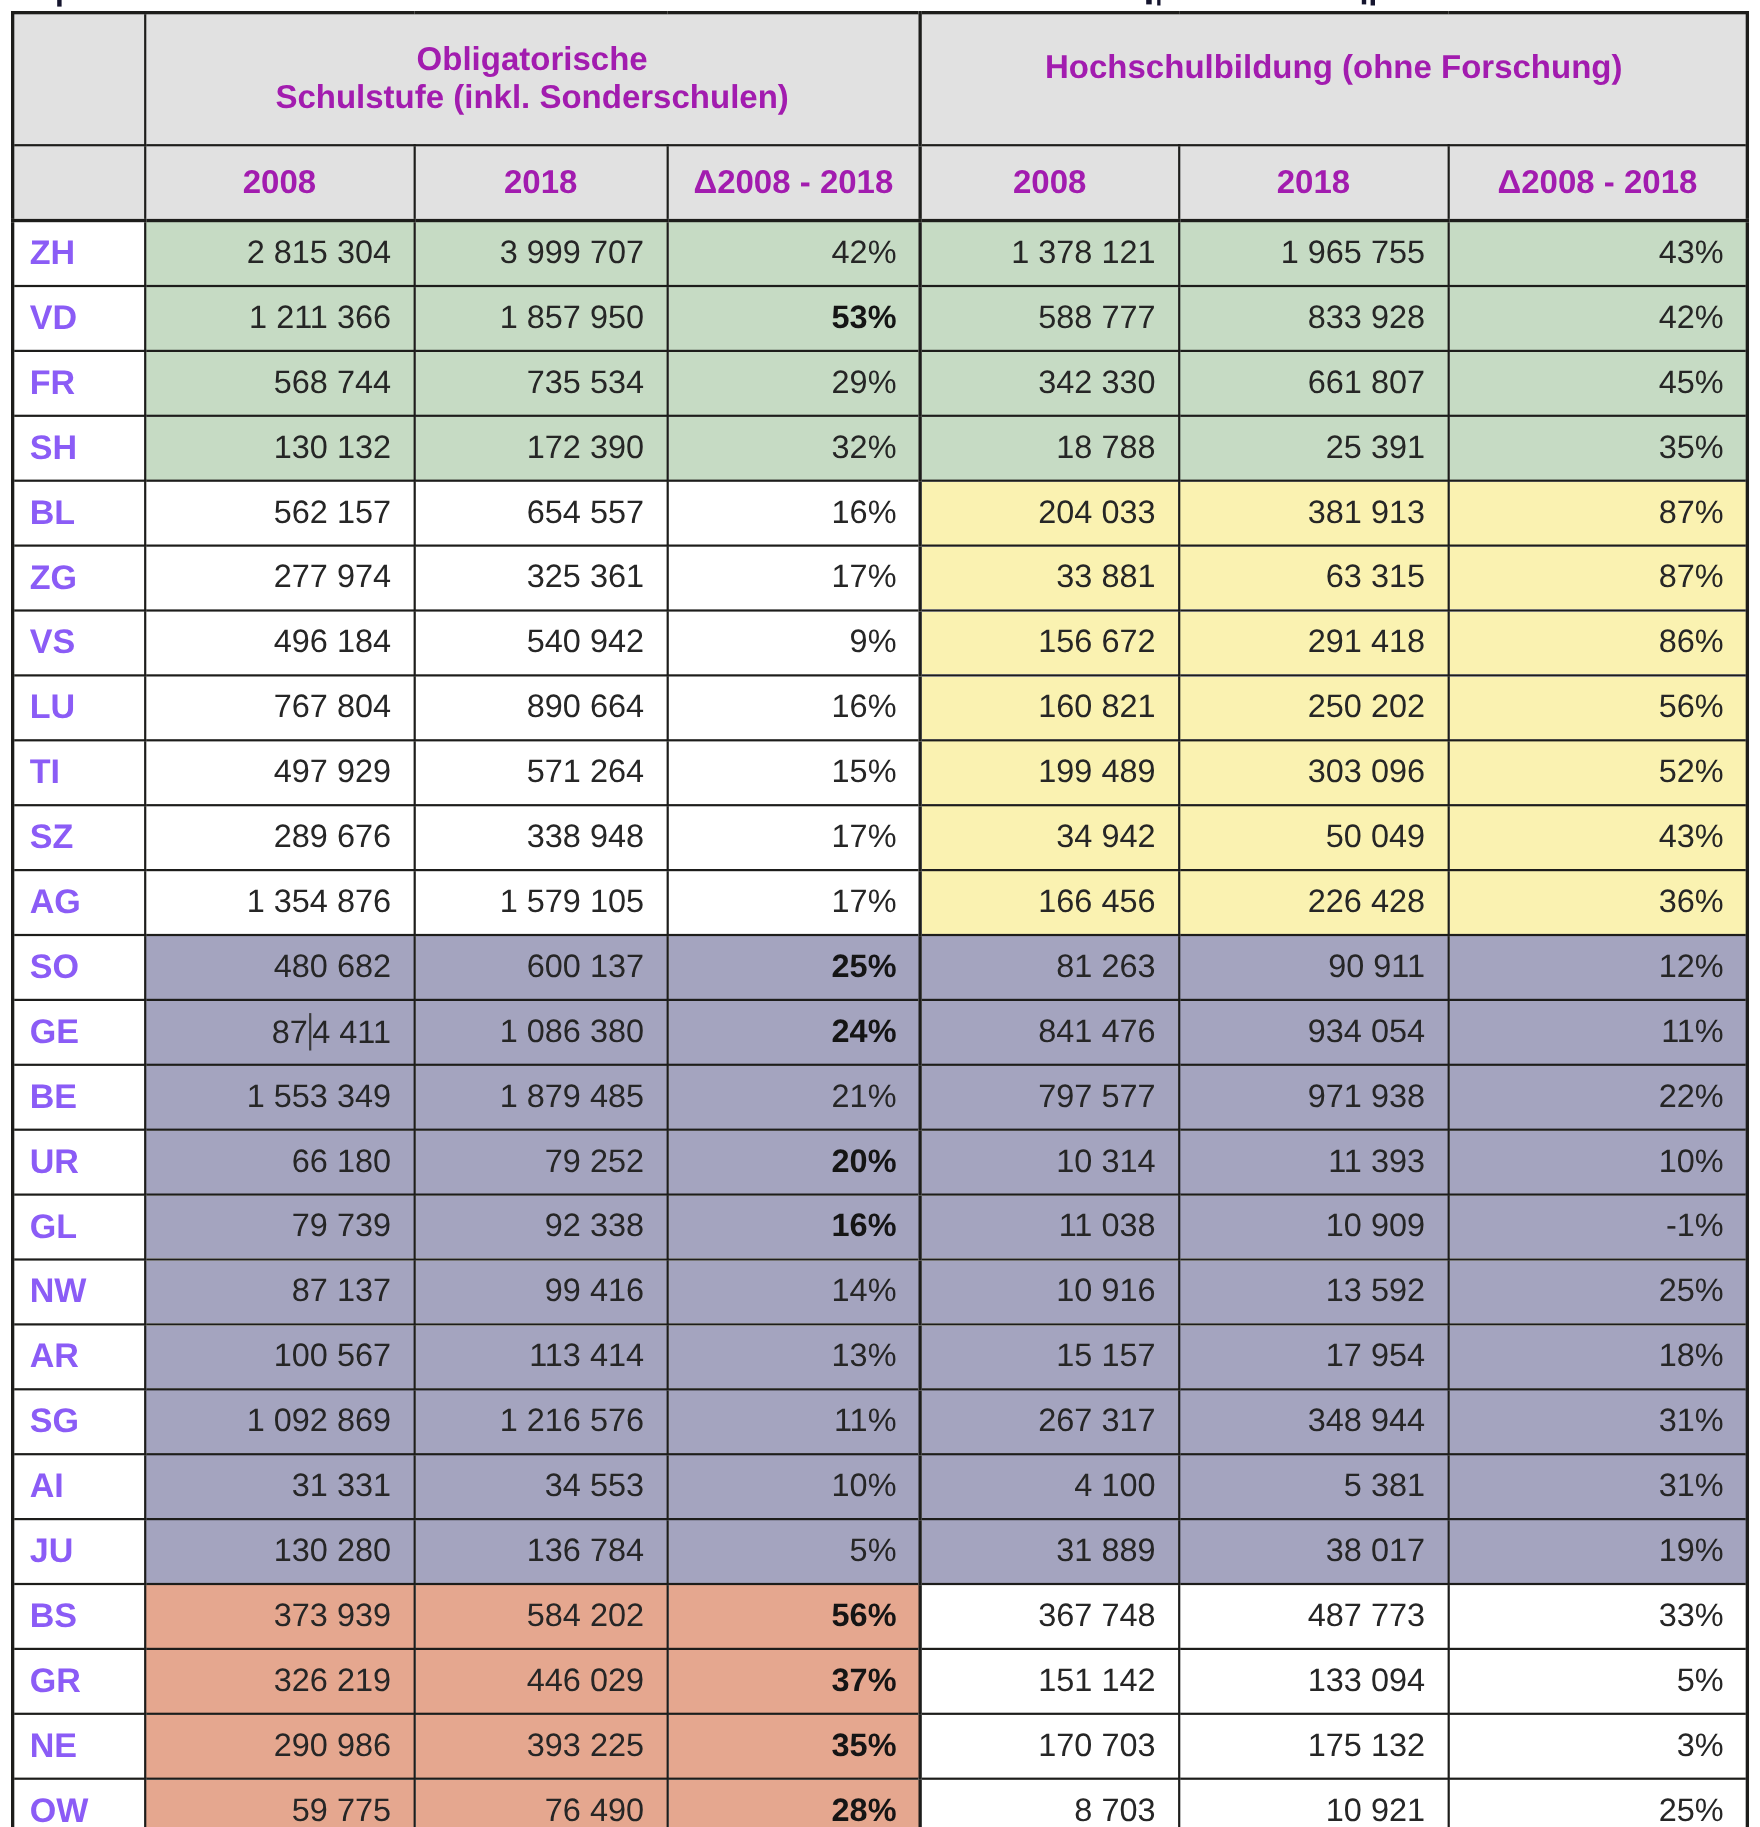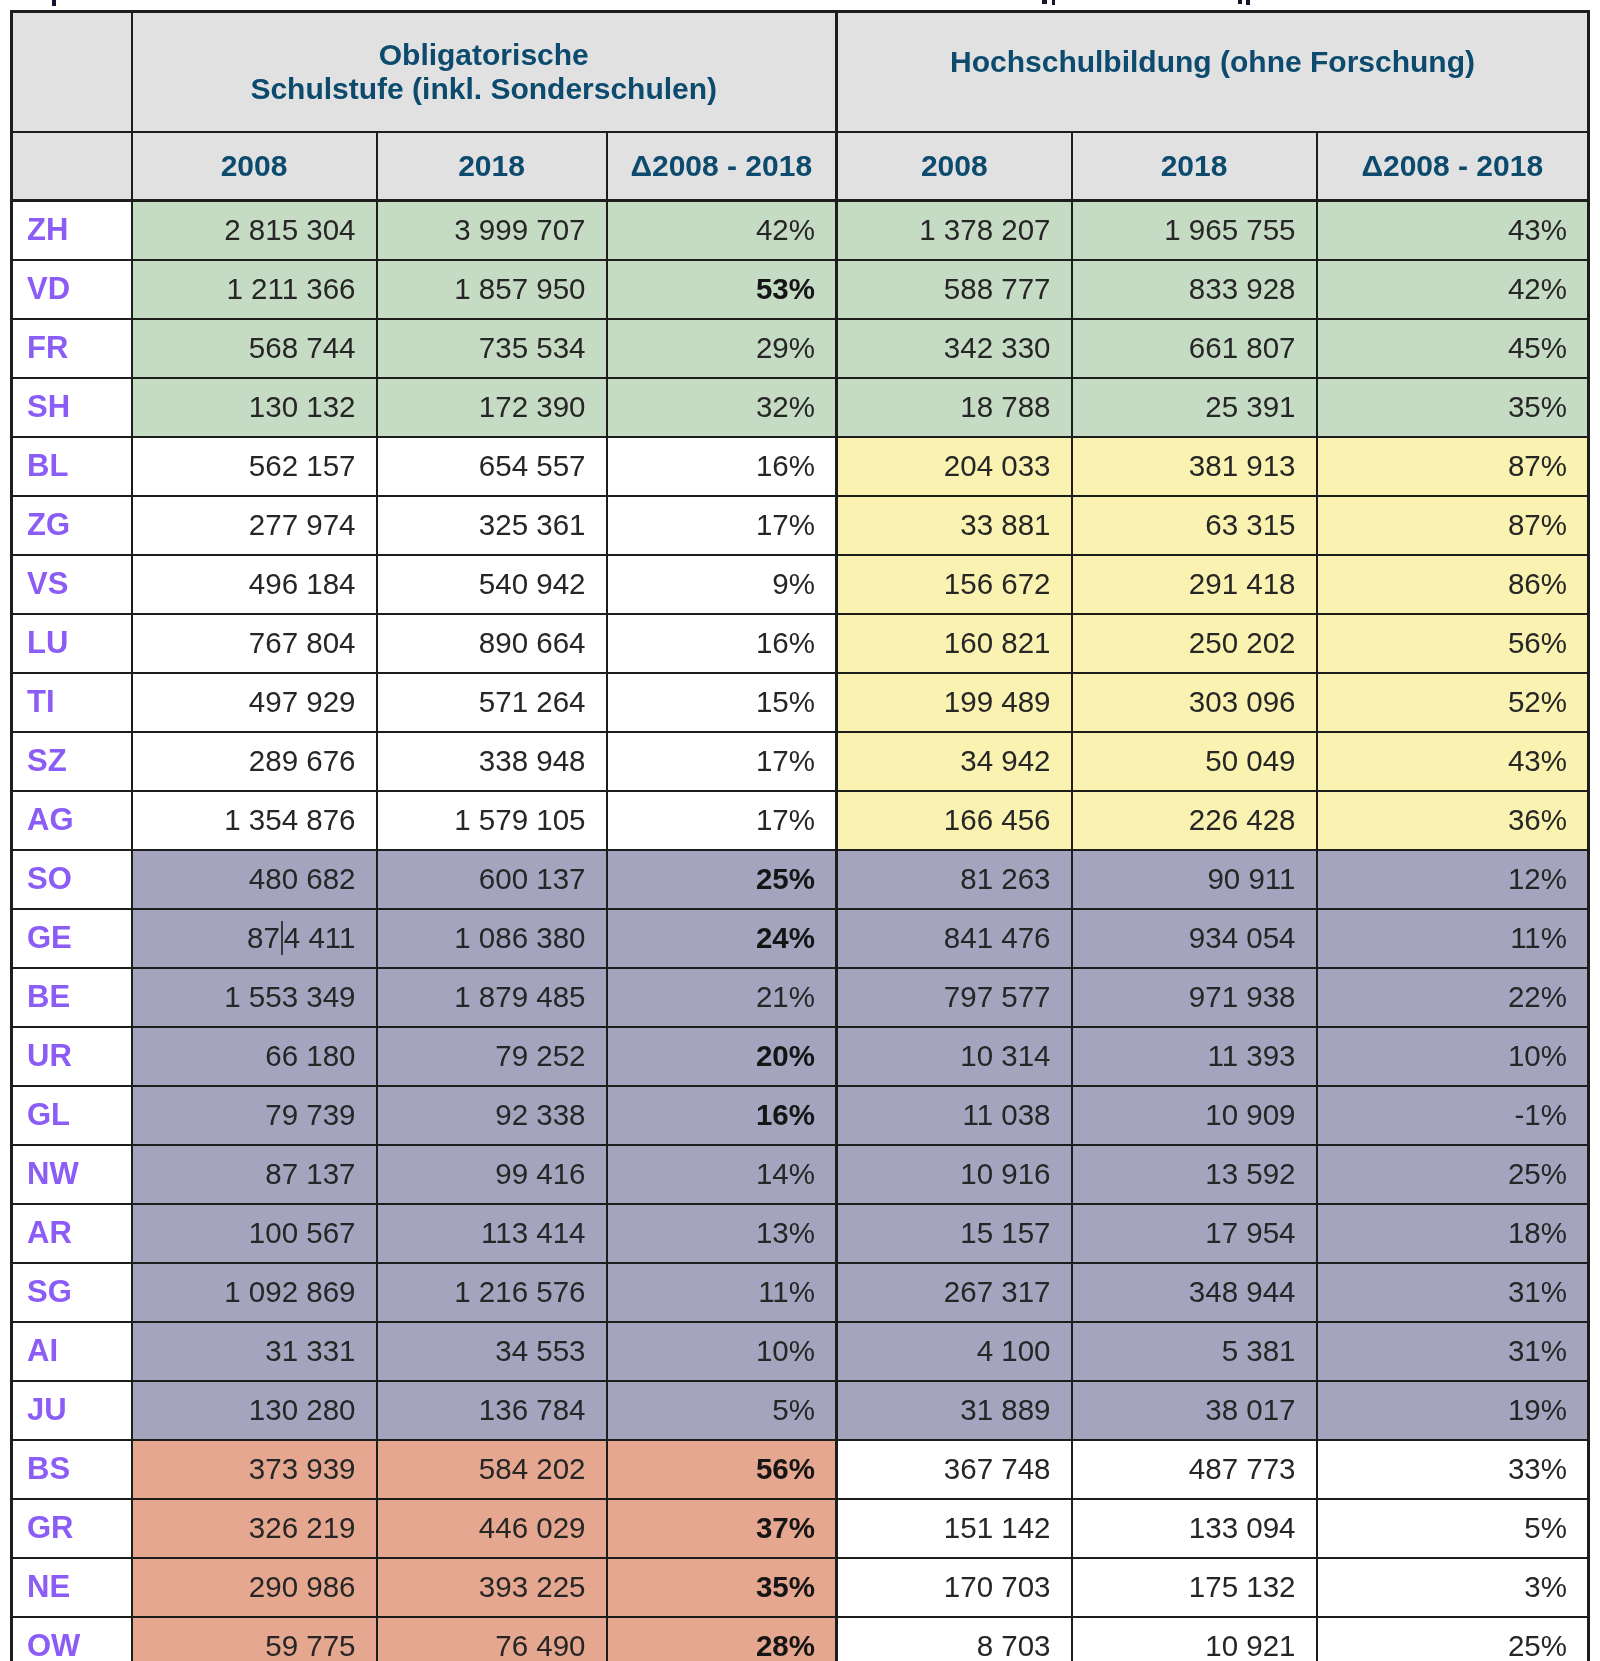--- a/index.html
+++ b/index.html
@@ -26,21 +26,21 @@
     border: 2px solid var(--border, #1d1d1b);
     white-space: nowrap;
     overflow: hidden;
   }
   thead th {
     background: var(--header_gray, #e1e1e1);
     font-weight: bold;
     font-size: 30px;
     text-align: center;
     vertical-align: middle;
-    color: #0c4a6e;
+    color: #a21caf;
   }
   tr.group-row th { height: 95px; }
   tr.group-row th.hs-group { padding-bottom: 22px; }
   tr.col-row th { height: 64px; border-bottom: 3px solid var(--border, #1d1d1b); }
   .group-start { border-left: 3px solid var(--border, #1d1d1b); }
 
   tbody tr { height: 59px; }
   tbody th.canton {
     background: #ffffff;
     font-weight: bold;
@@ -116,21 +116,21 @@
         <th>2018</th>
         <th>Δ2008 - 2018</th>
       </tr>
     </thead>
     <tbody>
         <tr class="left-green right-green">
       <th class="canton">ZH</th>
       <td class="os">2 815 304</td>
       <td class="os">3 999 707</td>
       <td class="os">42%</td>
-      <td class="hs group-start">1 378 207</td>
+      <td class="hs group-start">1 378 121</td>
       <td class="hs">1 965 755</td>
       <td class="hs">43%</td>
     </tr>
         <tr class="left-green right-green">
       <th class="canton">VD</th>
       <td class="os">1 211 366</td>
       <td class="os">1 857 950</td>
       <td class="os bold">53%</td>
       <td class="hs group-start">588 777</td>
       <td class="hs">833 928</td>

